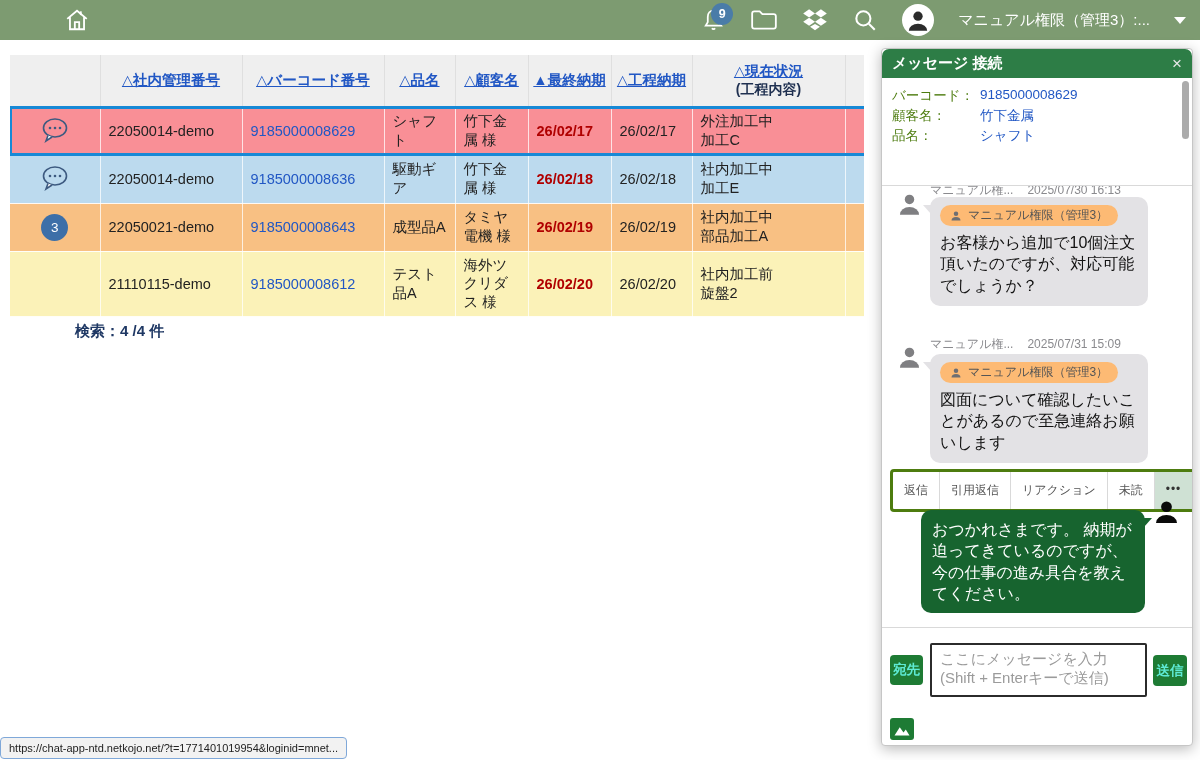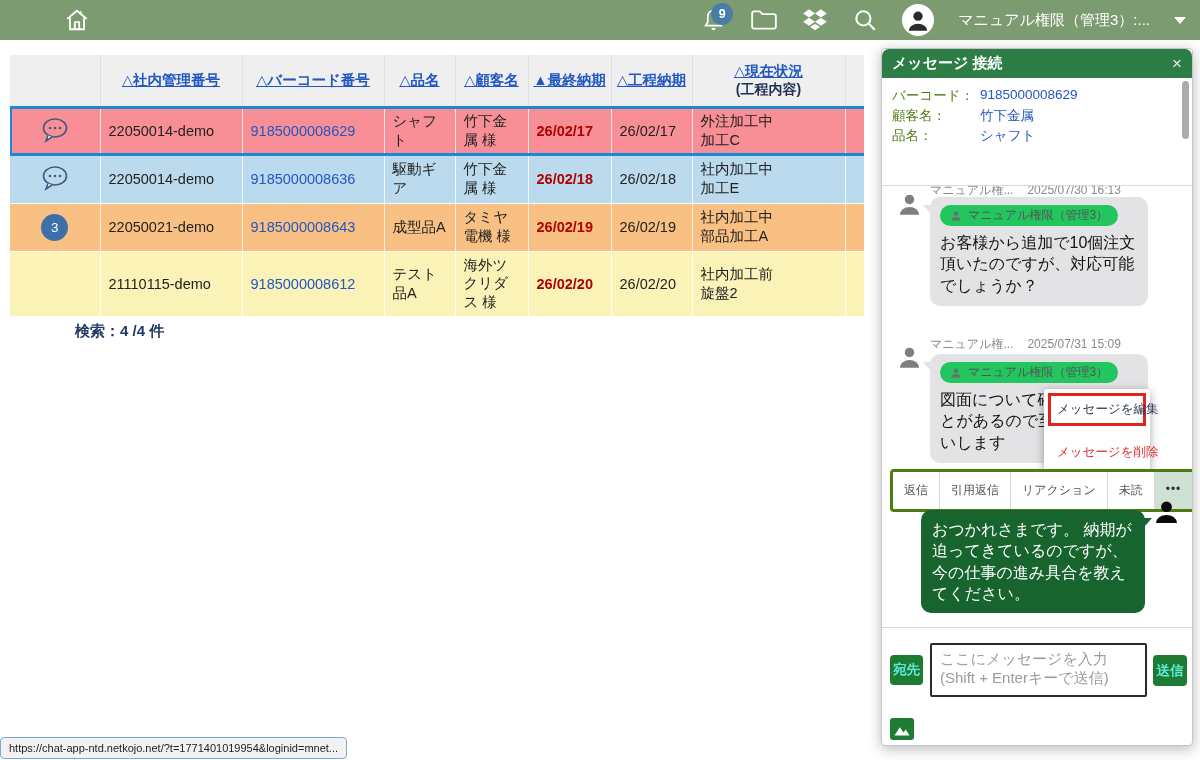--- a/index.html
+++ b/index.html
@@ -64,21 +64,21 @@
   .chat-divider { position:absolute; left:0; right:0; height:1px; background:#D9D9D9; }
 
   .chat-scroll { position:absolute; top:137px; left:0; right:0; height:441px; overflow:hidden; }
   .msg-header { position:absolute; font-size:12px; color:#8A8A8E; white-space:nowrap; }
   .msg-header .msg-time { margin-left:14px; }
   .msg-avatar { position:absolute; }
   .msg-bubble { position:absolute; left:48px; width:218px; background:#E3E2E5; border-radius:10px;
     padding:8px 10px 10px; }
   .msg-bubble:before { content:""; position:absolute; left:-7px; top:8px; border-top:9px solid #E3E2E5;
     border-left:8px solid transparent; }
-  .author-pill { display:inline-flex; align-items:center; gap:6px; background:#22c55e;
+  .author-pill { display:inline-flex; align-items:center; gap:6px; background:#fdba74;
     border-radius:12px; padding:2px 10px; font-size:12px; color:#555; }
   .msg-text { margin-top:6px; font-size:16px; color:#111; line-height:1.33; }
   .own-bubble { position:absolute; left:39px; top:324px; width:224px; background:#17642F;
     border-radius:10px; padding:9px 11px; color:#fff; font-size:16px; line-height:1.33; }
   .own-bubble:after { content:""; position:absolute; right:-7px; top:8px; border-top:9px solid #17642F;
     border-right:8px solid transparent; }
 
   .action-bar { position:absolute; left:8px; top:283px; display:flex; background:#fff;
     border:3px solid #4d7c0f; border-radius:4px; overflow:hidden; }
   .action-item { padding:10px 11px; font-size:12px; color:#555; border-right:1px solid #D9D9D9;
@@ -308,24 +308,20 @@
       <span class="author-pill">
         <svg width="12" height="12" viewBox="0 0 24 24" fill="#6E6E72">
             <circle cx="12" cy="7.5" r="4.5"></circle>
             <path d="M3 21 a9 7 0 0 1 18 0 Z"></path>
           </svg>
         <span>マニュアル権限（管理3）</span>
       </span>
       <div class="msg-text">図面について確認したいことがあるので至急連絡お願いします</div>
     </div>
 
-    <div class="context-menu">
-      <div class="menu-edit">メッセージを編集</div>
-      <div class="menu-delete">メッセージを削除</div>
-    </div>
 
     <div class="action-bar">
         <div class="action-item">返信</div>
         <div class="action-item">引用返信</div>
         <div class="action-item">リアクション</div>
         <div class="action-item">未読</div>
         <div class="action-item">•••</div>
       </div>
 
     <div class="own-bubble">おつかれさまです。 納期が迫ってきているのですが、今の仕事の進み具合を教えてください。</div>

